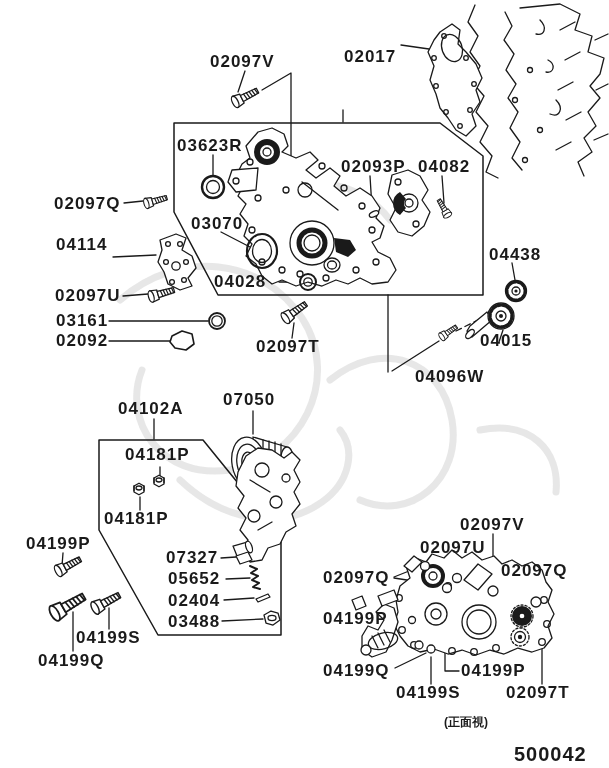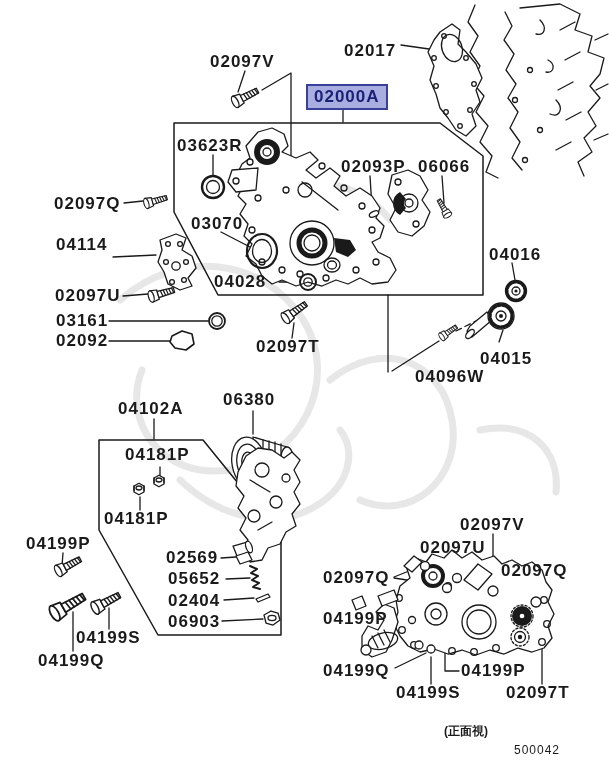--- a/index.html
+++ b/index.html
@@ -5,22 +5,22 @@
   html,body{margin:0;padding:0;background:#fff;}
   #stage{position:relative;width:609px;height:768px;background:#fff;overflow:hidden;
          font-family:"Liberation Sans",sans-serif;}
   #art{position:absolute;left:0;top:0;}
   .lbl{position:absolute;font-weight:bold;font-size:17px;letter-spacing:1px;
        color:var(--line-color,#1a1a1a);white-space:nowrap;line-height:17px;}
   .hl{position:absolute;font-weight:bold;font-size:17px;letter-spacing:1px;line-height:19px;
       color:var(--hl-text,#1c2178);background:var(--hl-fill,#a9aee0);
       border:2px solid var(--hl-border,#3a3f99);padding:1px 6px 2px;white-space:nowrap;}
   .note{position:absolute;font-weight:bold;font-size:12px;letter-spacing:0;
-        color:var(--line-color,#1a1a1a);white-space:nowrap;margin-top:9px;}
-  .docnum{position:absolute;font-weight:normal;font-size:12px;letter-spacing:1px;
+        color:var(--line-color,#1a1a1a);white-space:nowrap;}
+  .docnum{position:absolute;font-weight:bold;font-size:20px;letter-spacing:1px;
         color:var(--line-color,#1a1a1a);white-space:nowrap;}
   .ln{stroke:var(--line-color,#1a1a1a);fill:none;stroke-width:1.3;stroke-linecap:round;stroke-linejoin:round;}
   .lw{stroke:var(--line-color,#1a1a1a);fill:#ffffff;stroke-width:1.3;stroke-linejoin:round;}
   .dk{fill:var(--line-color,#1a1a1a);stroke:none;}
   .wm{stroke:var(--watermark-color,#d4d4d4);fill:none;stroke-width:7;opacity:.55;stroke-linecap:round;}
 </style>
 </head>
 <body>
 
 <div id="stage">
@@ -311,45 +311,44 @@
     <path class="ln" d="M372,636 L378,648 M378,633 L384,645 M384,630 L390,642"></path>
     <circle class="lw" cx="366" cy="650" r="5"></circle>
     <path class="lw" d="M378,596 L394,590 L398,600 L382,606 Z"></path>
     <path class="lw" d="M352,600 L362,596 L366,606 L356,610 Z"></path>
     <circle class="lw" cx="419" cy="645" r="4"></circle>
         <circle class="lw" cx="431" cy="649" r="4"></circle>
   </g>
 </svg>
 
 <div class="lbl" style="left:210px;top:53px">02097V</div>
-<div class="lbl" style="left:344px;top:42px">02017</div>
-<div class="hl" style="left:306px;top:84px">02000A</div>
+<div class="lbl" style="left:344px;top:48px">02017</div>
 <div class="lbl" style="left:177px;top:137px">03623R</div>
 <div class="lbl" style="left:341px;top:158px">02093P</div>
-<div class="lbl" style="left:418px;top:158px">06066</div>
+<div class="lbl" style="left:418px;top:158px">04082</div>
 <div class="lbl" style="left:54px;top:195px">02097Q</div>
 <div class="lbl" style="left:191px;top:215px">03070</div>
 <div class="lbl" style="left:56px;top:236px">04114</div>
-<div class="lbl" style="left:489px;top:246px">04016</div>
+<div class="lbl" style="left:489px;top:246px">04438</div>
 <div class="lbl" style="left:55px;top:287px">02097U</div>
 <div class="lbl" style="left:214px;top:273px">04028</div>
 <div class="lbl" style="left:56px;top:312px">03161</div>
 <div class="lbl" style="left:56px;top:332px">02092</div>
 <div class="lbl" style="left:256px;top:338px">02097T</div>
-<div class="lbl" style="left:480px;top:350px">04015</div>
+<div class="lbl" style="left:480px;top:332px">04015</div>
 <div class="lbl" style="left:415px;top:368px">04096W</div>
 <div class="lbl" style="left:118px;top:400px">04102A</div>
-<div class="lbl" style="left:223px;top:391px">06380</div>
+<div class="lbl" style="left:223px;top:391px">07050</div>
 <div class="lbl" style="left:125px;top:446px">04181P</div>
 <div class="lbl" style="left:104px;top:510px">04181P</div>
 <div class="lbl" style="left:26px;top:535px">04199P</div>
-<div class="lbl" style="left:166px;top:549px">02569</div>
+<div class="lbl" style="left:166px;top:549px">07327</div>
 <div class="lbl" style="left:168px;top:570px">05652</div>
 <div class="lbl" style="left:168px;top:592px">02404</div>
-<div class="lbl" style="left:168px;top:613px">06903</div>
+<div class="lbl" style="left:168px;top:613px">03488</div>
 <div class="lbl" style="left:76px;top:629px">04199S</div>
 <div class="lbl" style="left:38px;top:652px">04199Q</div>
 <div class="lbl" style="left:460px;top:516px">02097V</div>
 <div class="lbl" style="left:420px;top:539px">02097U</div>
 <div class="lbl" style="left:323px;top:569px">02097Q</div>
 <div class="lbl" style="left:501px;top:562px">02097Q</div>
 <div class="lbl" style="left:323px;top:610px">04199P</div>
 <div class="lbl" style="left:323px;top:662px">04199Q</div>
 <div class="lbl" style="left:461px;top:662px">04199P</div>
 <div class="lbl" style="left:396px;top:684px">04199S</div>

